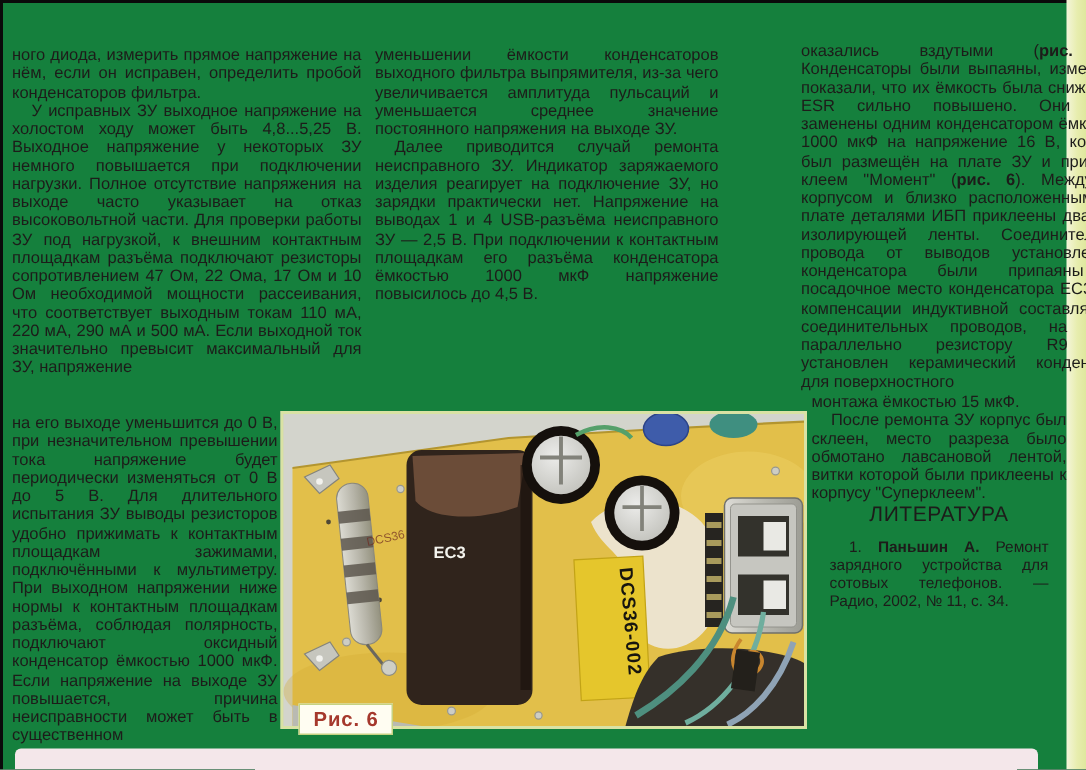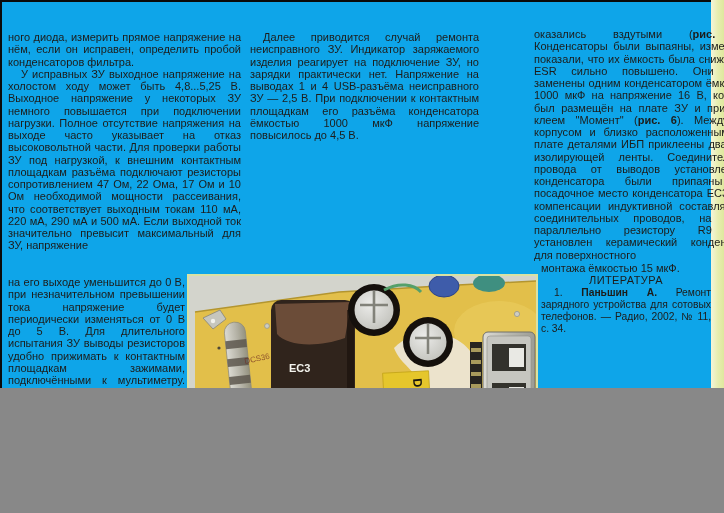--- a/index.html
+++ b/index.html
@@ -1,38 +1,38 @@
 <!DOCTYPE html>
 <html><head>
 <meta charset="utf-8">
 <style>
   html,body{margin:0;padding:0;background:#888;}
   .page{
-    position:relative;width:724px;height:388px;overflow:hidden;
-    background:#0ea5e9;
+    position:relative;width:724px;height:513px;overflow:hidden;
+    background:#15803d;
     font-family:"Liberation Sans", sans-serif;
     color:#1d1c1a;
   }
   .border-top{position:absolute;top:0;left:0;width:724px;height:2px;background:#0a0a0a;}
   .border-left{position:absolute;top:0;left:0;width:2px;height:513px;background:#0a0a0a;}
   .stripe-right{position:absolute;top:0;right:0;width:13px;height:513px;
     background:linear-gradient(90deg,#f4f5da 0%,#e7edae 55%,#dfe79e 100%);}
   .band-bottom{position:absolute;left:10px;top:499px;width:682px;height:14px;
     background:#f4e7ea;border-radius:4px 4px 0 0;}
   .col{position:absolute;text-align:justify;font-size:11px;line-height:12.25px;}
   .col p{margin:0;}
   .col p.indent{text-indent:13px;}
   .col1a{left:8px;top:31px;width:233px;}
   .col1b{left:8px;top:276px;width:177px;}
   .col2 {left:250px;top:31px;width:229px;}
   .col3a{left:490px;top:28px;width:221px;margin-left:44px;}
   .col3b{left:541px;top:262px;width:170px;}
-  .lit-heading{text-align:center;margin:9px 0 6px 0;font-size:11px;letter-spacing:.4px;}
+  .lit-heading{text-align:center;margin:9px 0 6px 0;font-size:14px;letter-spacing:.4px;}
   .refs{font-size:10.3px;line-height:12px;overflow-wrap:anywhere;word-break:break-word;}
-  .refs p{text-indent:13px;margin:0;}
+  .refs p{text-indent:13px;margin:12px;}
   b,.b{font-weight:bold;}
   .figure{
     position:absolute;left:187px;top:274px;width:347px;height:208px;
     border:2px solid #d9e2a4;background:#cfd0c8;
   }
   .figure svg{display:block;}
   .fig-caption{
     position:absolute;left:199px;top:469px;z-index:5;
     background:#fffdf2;border:1px solid #c6d282;
     color:#a5382c;font-weight:bold;font-size:13.5px;line-height:19px;
@@ -51,28 +51,30 @@
 
   <div class="col col1a">
     <p>ного диода, измерить прямое напряжение на нём, если он исправен, определить пробой конденсаторов фильтра.</p>
     <p class="indent">У исправных ЗУ выходное напряжение на холостом ходу может быть 4,8...5,25 В. Выходное напряжение у некоторых ЗУ немного повышается при подключении нагрузки. Полное отсутствие напряжения на выходе часто указывает на отказ высоковольтной части. Для проверки работы ЗУ под нагрузкой, к внешним контактным площадкам разъёма подключают резисторы сопротивлением 47 Ом, 22 Ома, 17 Ом и 10 Ом необходимой мощности рассеивания, что соответствует выходным токам 110 мА, 220 мА, 290 мА и 500 мА. Если выходной ток значительно превысит максимальный для ЗУ, напряжение</p>
   </div>
   <div class="col col1b">
     <p>на его выходе уменьшится до 0 В, при незначительном превышении тока напряжение будет периодически изменяться от 0 В до 5 В. Для длительного испытания ЗУ выводы резисторов удобно прижимать к контактным площадкам зажимами, подключёнными к мультиметру. При выходном напряжении ниже нормы к контактным площадкам разъёма, соблюдая полярность, подключают оксидный конденсатор ёмкостью 1000 мкФ. Если напряжение на выходе ЗУ повышается, причина неисправности может быть в существенном</p>
   </div>
 
   <div class="col col2">
+    <p>уменьшении ёмкости конденсаторов выходного фильтра выпрямителя, из-за чего увеличивается амплитуда пульсаций и уменьшается среднее значение постоянного напряжения на выходе ЗУ.</p>
     <p class="indent">Далее приводится случай ремонта неисправного ЗУ. Индикатор заряжаемого изделия реагирует на подключение ЗУ, но зарядки практически нет. Напряжение на выводах 1 и 4 USB-разъёма неисправного ЗУ — 2,5 В. При подключении к контактным площадкам его разъёма конденсатора ёмкостью 1000 мкФ напряжение повысилось до 4,5 В.</p>
   </div>
 
   <div class="col col3a">
     <p><span>оказались вздутыми (</span><span class="b">рис. 5</span><span>). Конденсаторы были выпаяны, измерения показали, что их ёмкость была снижена, а ESR сильно повышено. Они были заменены одним конденсатором ёмкостью 1000 мкФ на напряжение 16 В, который был размещён на плате ЗУ и приклеен клеем "Момент" (</span><span class="b">рис. 6</span><span>). Между его корпусом и близко расположенными на плате деталями ИБП приклеены два слоя изолирующей ленты. Соединительные провода от выводов установленного конденсатора были припаяны на посадочное место конденсатора ЕС3. Для компенсации индуктивной составляющей соединительных проводов, на плату параллельно резистору R9 был установлен керамический конденсатор для поверхностного</span></p>
   </div>
   <div class="col col3b">
     <p>монтажа ёмкостью 15 мкФ.</p>
+    <p class="indent">После ремонта ЗУ корпус был склеен, место разреза было обмотано лавсановой лентой, витки которой были приклеены к корпусу "Суперклеем".</p>
     <p class="lit-heading">ЛИТЕРАТУРА</p>
     <div class="refs">
       <p><span>1. </span><span class="b">Паньшин А.</span><span> Ремонт зарядного устройства для сотовых телефонов. — Радио, 2002, № 11, с. 34.</span></p>
     </div>
   </div>
 
   <div class="figure">
     <svg width="347" height="208" viewBox="0 0 347 208">
       <defs>
         <linearGradient id="metalG" x1="0" y1="0" x2="1" y2="0">

